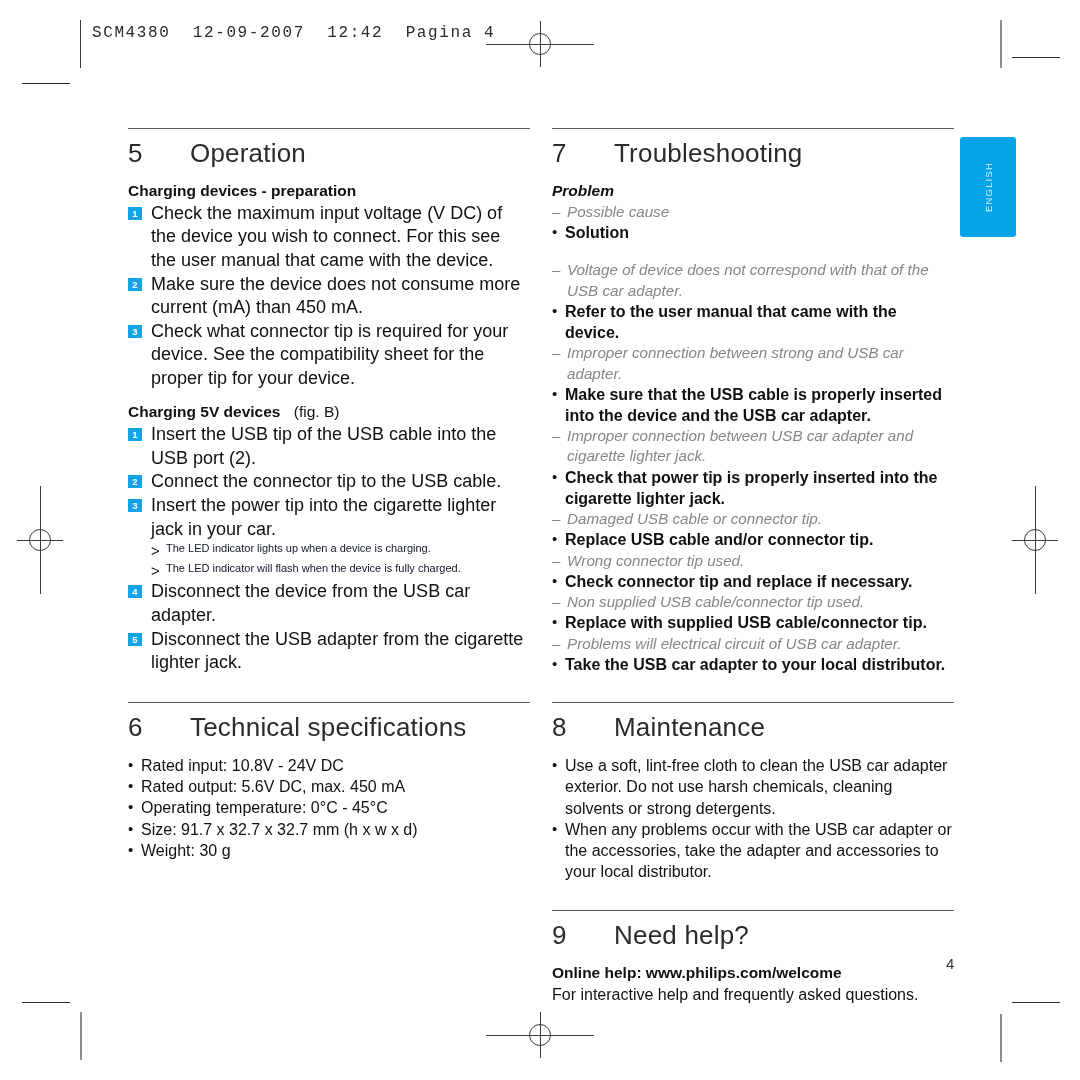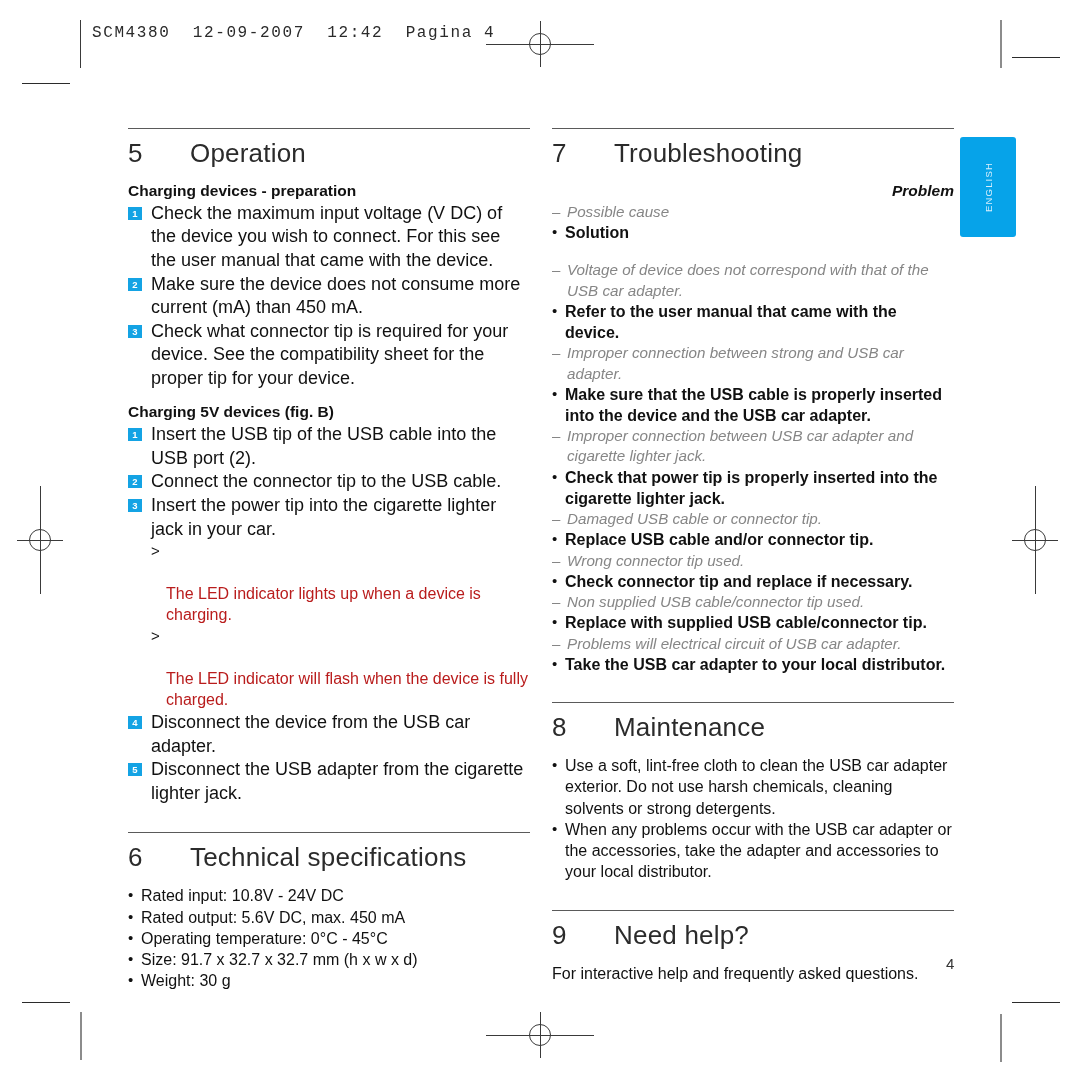--- a/index.html
+++ b/index.html
@@ -64,39 +64,39 @@
     letter-spacing: .2px;
     margin: 9px 0 12px 0;
   }
   .sec-num { width: 62px; flex: 0 0 62px; font-size: 26px; }
   .sec-title { font-size: 26px; }
 
   .subhead {
     font-size: 15.5px; font-weight: bold; color: #111;
     margin: 12px 0 1px 0; line-height: 1.28;
   }
-  .subhead .reg { font-weight: bold; }
-  .subhead.italic { font-style: italic; text-align: right; }
+  .subhead .reg { font-weight: normal; margin-left: 9px; }
+  .subhead.italic { font-style: italic; }
 
   
   .nlist { margin: 0; padding: 0; list-style: none; }
   .nitem { display: flex; align-items: flex-start; margin: 0 0 0px 0; }
   .nmark {
     flex: 0 0 14px; width: 14px; height: 13px;
     background: #14A3E4; color: #ffffff;
     font-size: 9.5px; font-weight: bold; line-height: 13px;
     text-align: center; margin-top: 5px; margin-right: 9px;
     font-family: "Liberation Sans", sans-serif;
   }
   .ntext { font-size: 18px; line-height: 1.31; color: #111; }
 
   
   .res { display: flex; align-items: flex-start; margin-left: 23px; }
   .res-mark { flex: 0 0 12px; font-size: 15px; line-height: 1.31; color: #111; }
-  .res-text { font-size: 16px; line-height: 1.31; color: #b91c1c; padding-left: 3px; margin-top: 43px; }
+  .res-text { font-size: 11px; line-height: 1.31; color: #0f172a; padding-left: 3px; }
 
   
   .blist { margin: 0; padding: 0; list-style: none; }
   .bitem { display: flex; align-items: flex-start; }
   .bdot { flex: 0 0 13px; font-size: 15px; line-height: 1.33; color: #111; }
   .btext { font-size: 16px; line-height: 1.33; color: #111; }
   .btext.bold { font-weight: bold; }
 
   
   .citem { display: flex; align-items: flex-start; }
@@ -380,19 +380,20 @@
     </div>
 
     <div class="gap-l"></div>
 
     <div class="sec">
       <div class="sec-rule"></div>
       <div class="sec-head">
         <span class="sec-num">9</span>
         <span class="sec-title">Need help?</span>
       </div>
+      <div class="subhead">Online help: www.philips.com/welcome</div>
       <div class="btext">For interactive help and frequently asked questions.</div>
     </div>
   </div>
 
   <div class="folio">4</div>
 
 </div>
 
 </body></html>

